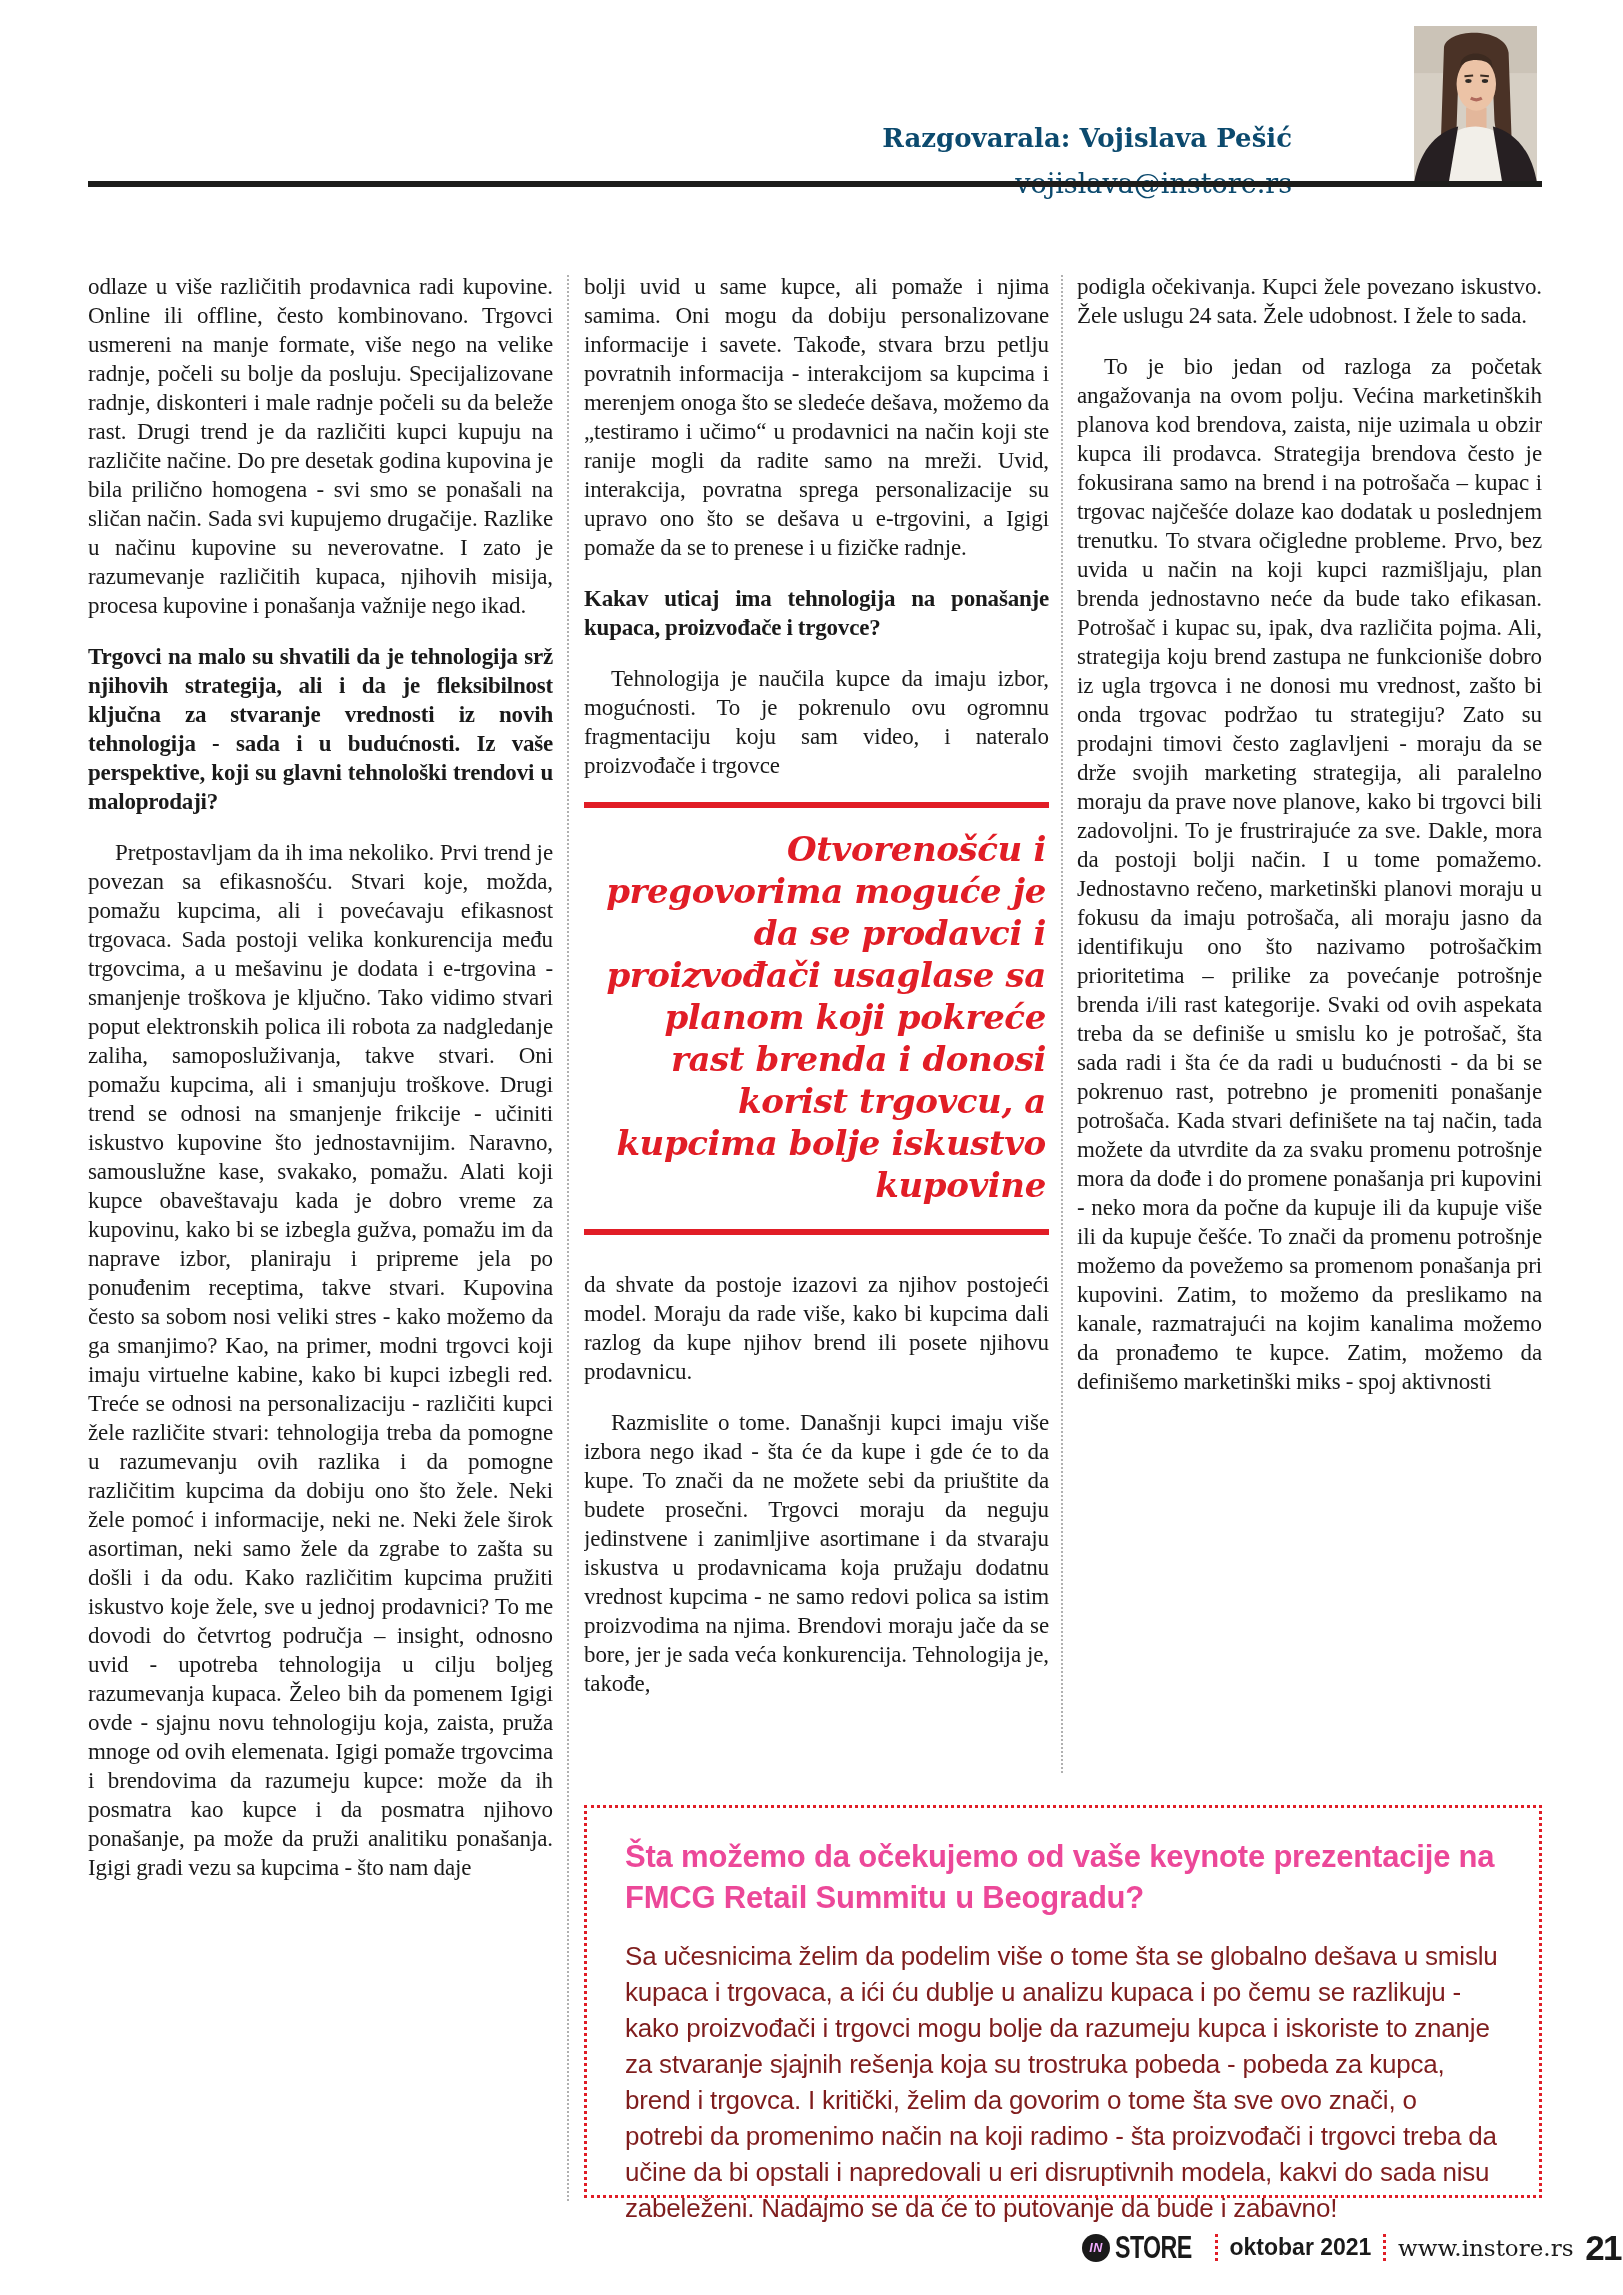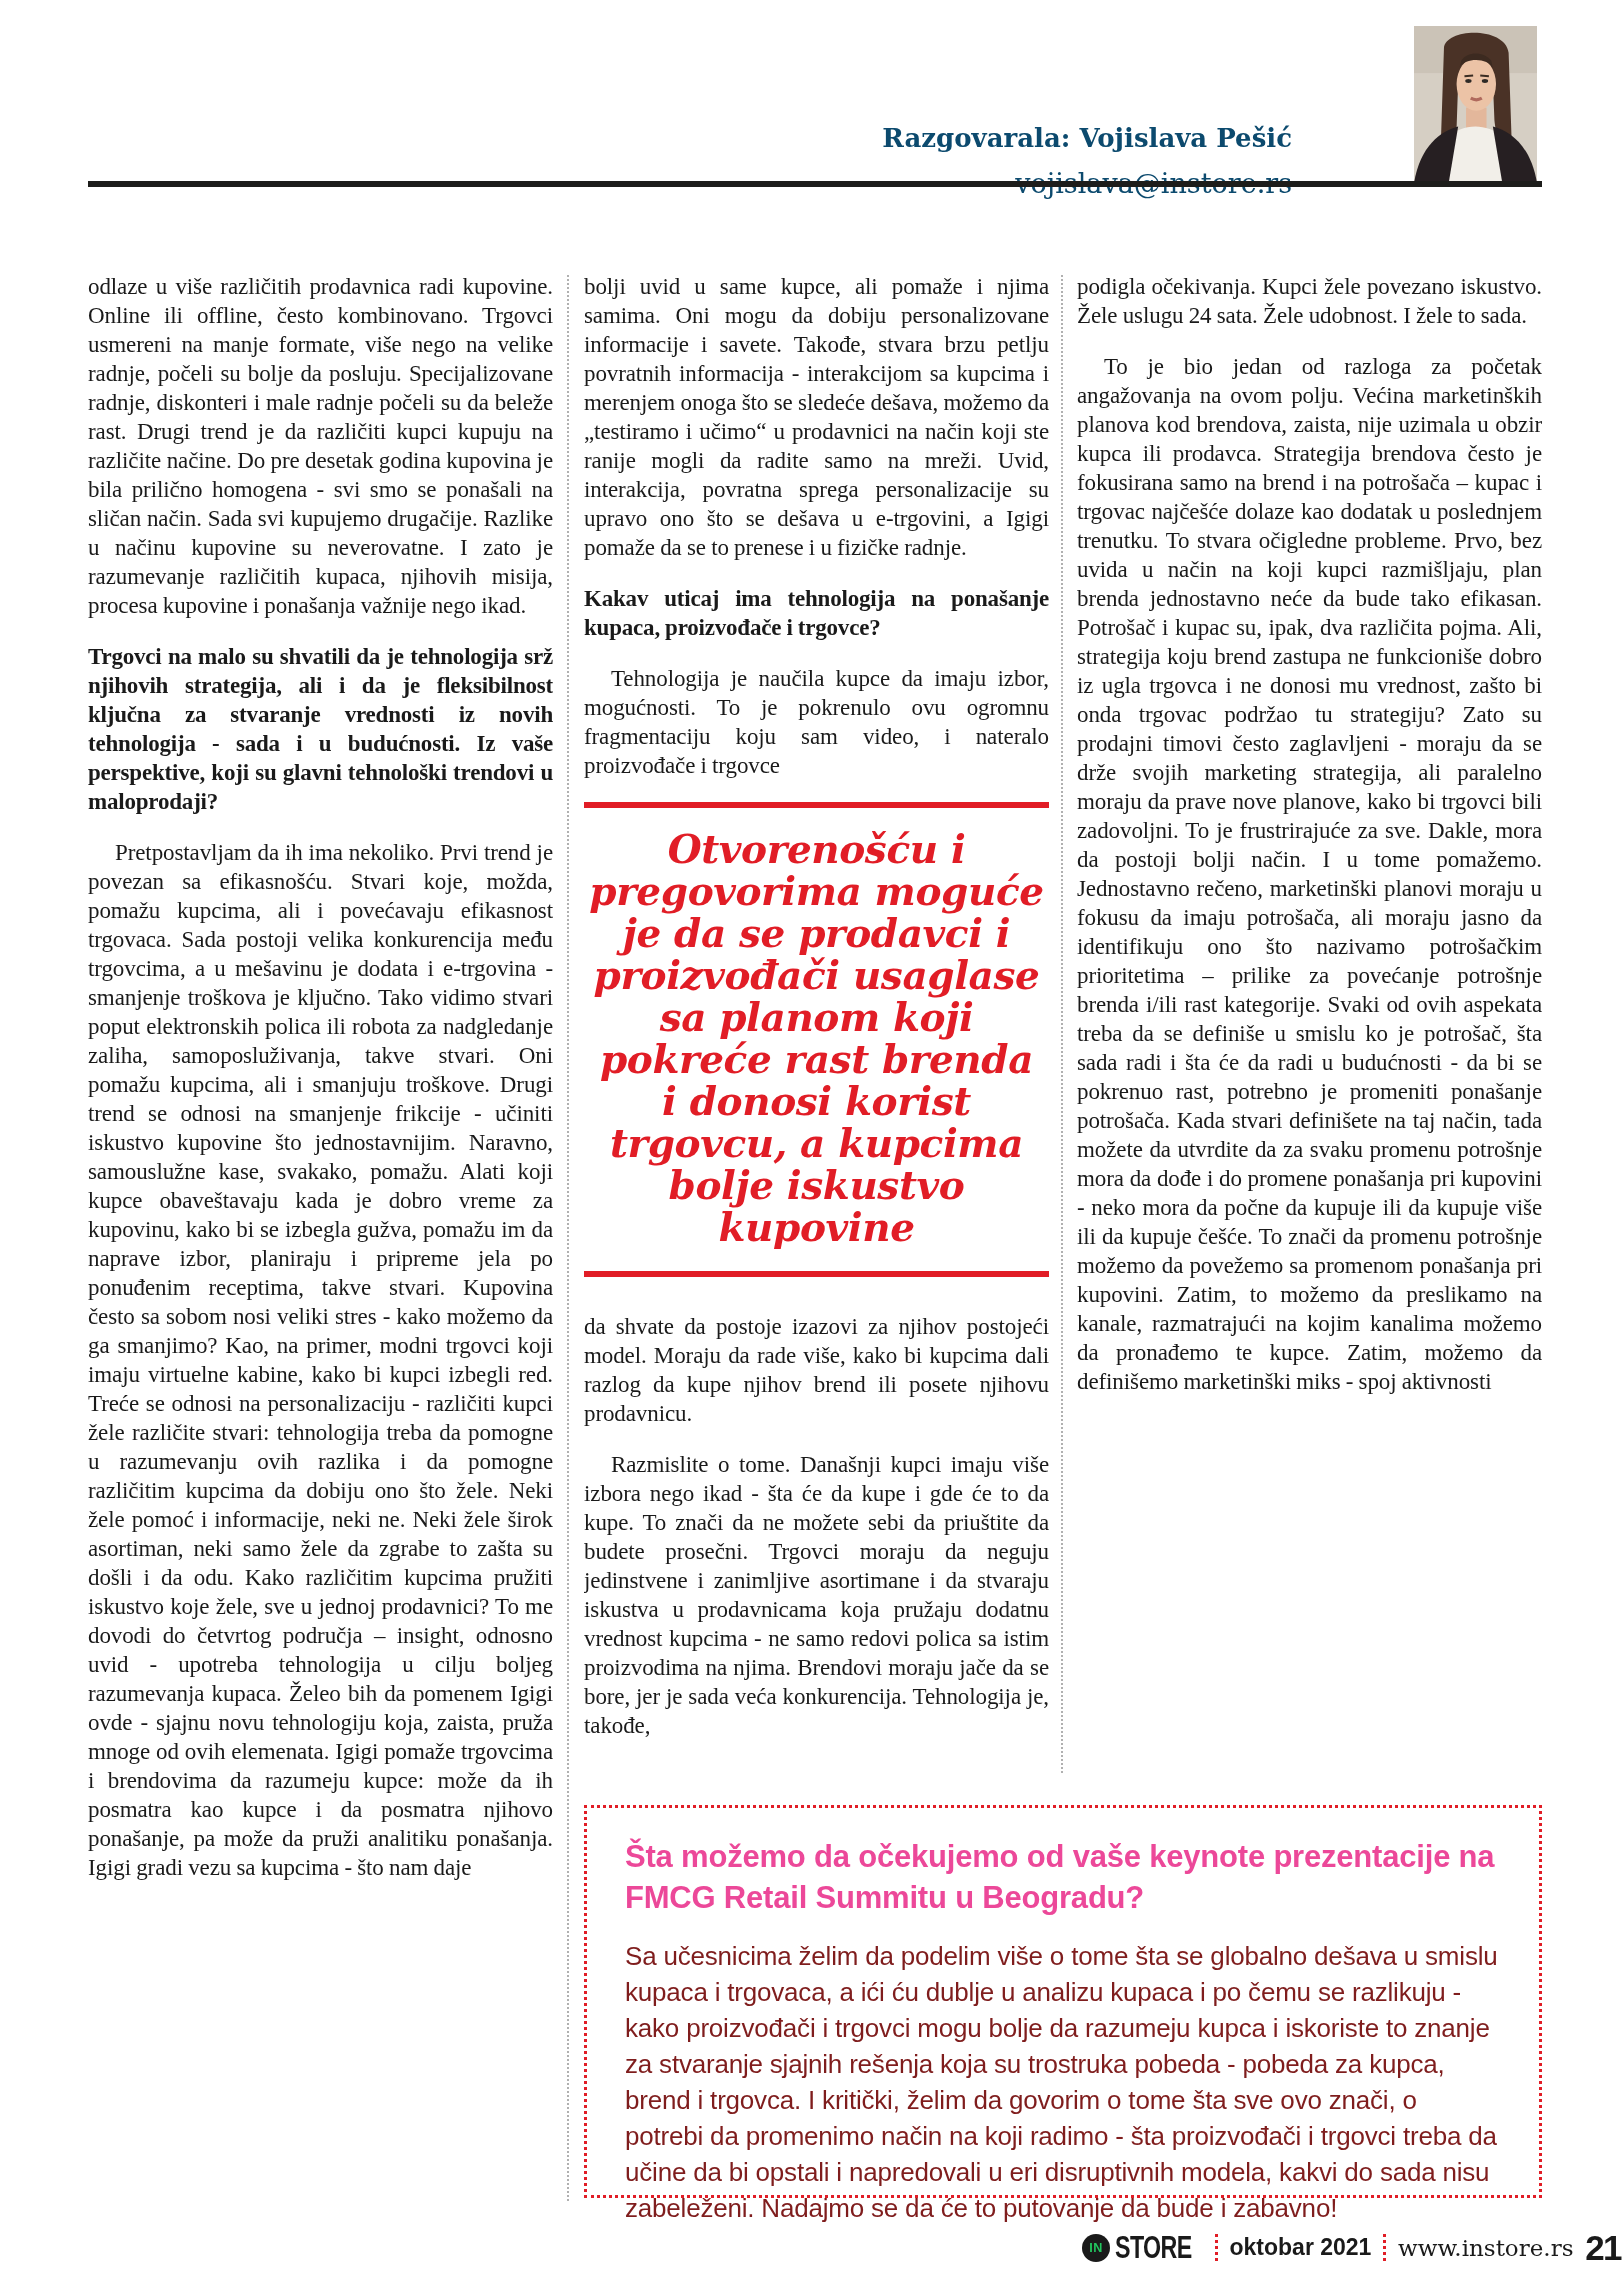--- a/index.html
+++ b/index.html
@@ -33,23 +33,23 @@
   .body-q{margin:6.3px 0 22px 0;font-weight:bold;letter-spacing:-0.2px;}
   .col-divider{
     position:absolute;top:275px;width:0;border-left:2.4px dotted var(--sep,#b0b0b0);
   }
   #divider1{left:567px;height:1926px;}
   #divider2{left:1061px;height:1498px;}
   
   .pullquote{margin:11px 0 35px 0;}
   .pq-rule{height:5.5px;background:var(--accent,#e11d26);}
   .pq-text{
-    padding:20.4px 3.1px 23.6px 3.1px;text-align:center;
+    padding:20.4px 3.1px 23.6px 3.1px;text-align:right;
     font-family:"DejaVu Serif",serif;font-style:italic;font-weight:bold;
-    font-size:39px;line-height:42px;color:var(--accent,#e11d26);
+    font-size:34px;line-height:42px;color:var(--accent,#e11d26);
     letter-spacing:-0.4px;word-spacing:0;text-indent:0;
   }
   
   .summit-box{
     position:absolute;left:584px;top:1805px;width:958px;height:393px;
     box-sizing:border-box;border:3.9px dotted var(--accent,#e11d26);
     padding:28px 38px 15.7px 38px;background:#fff;
     font-family:"Liberation Sans",sans-serif;
   }
   .summit-heading{
@@ -60,23 +60,23 @@
     font-size:26px;line-height:36px;color:#7f1d1d;margin:0;letter-spacing:-0.2px;
   }
   
   .footer{
     position:absolute;left:1082px;top:2227px;width:449px;height:41px;
     display:flex;align-items:center;gap:11.8px;
     font-family:"Liberation Sans",sans-serif;color:#1a1a1a;
   }
   .logo{display:flex;align-items:center;}
   .logo-circle{
-    width:28px;height:28px;border-radius:50%;background:#1a1a1a;color:#22c55e;
+    width:28px;height:28px;border-radius:50%;background:#1a1a1a;color:#f0abfc;
     display:flex;align-items:center;justify-content:center;
-    font-size:12.6px;font-weight:bold;letter-spacing:0.4px;
+    font-size:12.6px;font-weight:bold;letter-spacing:0.4px;font-style:italic;
   }
   .logo-store{
     font-size:31px;font-weight:bold;letter-spacing:-0.8px;
     transform:scaleX(0.75);transform-origin:left center;margin-left:4.7px;margin-right:-14px;
   }
   .sep-red{width:0;height:27px;border-left:3.1px dotted var(--accent,#e11d26);}
   .issue{font-size:23px;font-weight:bold;white-space:nowrap;}
   .site{font-family:"DejaVu Serif",serif;font-size:23px;white-space:nowrap;}
   .page-num{margin-left:auto;font-size:35px;font-weight:bold;letter-spacing:-1.6px;}
 </style>

